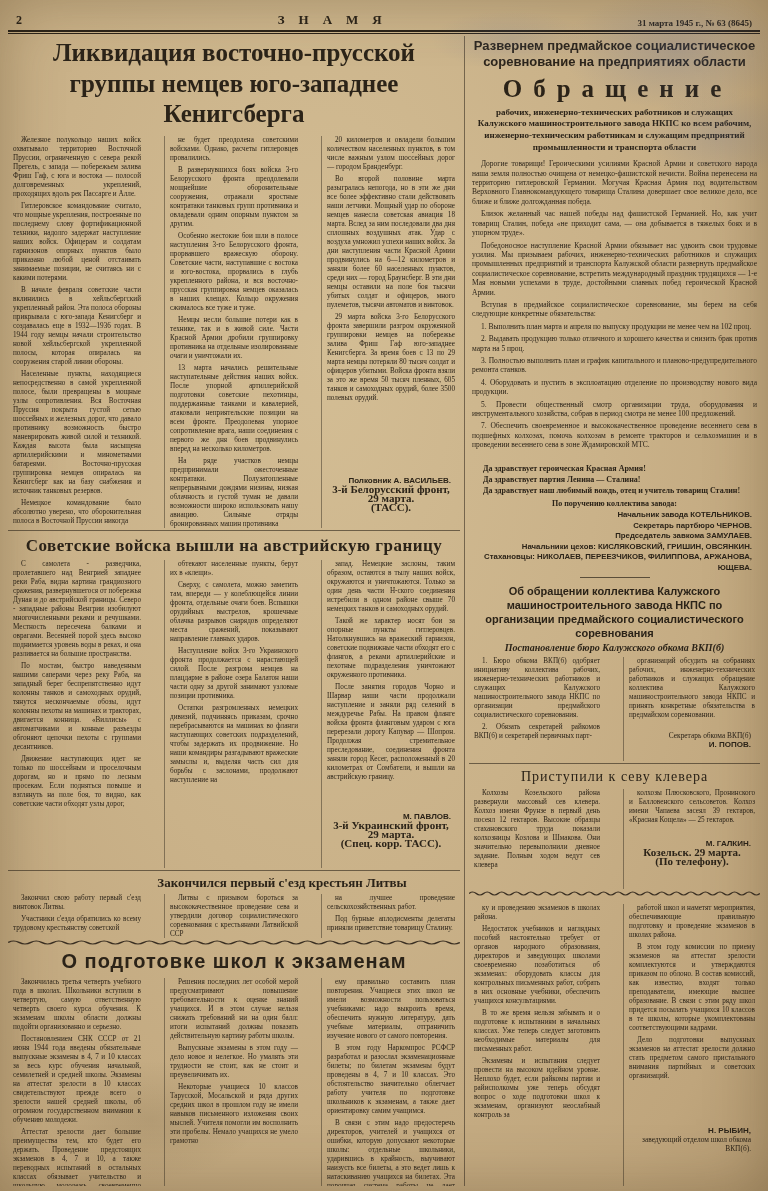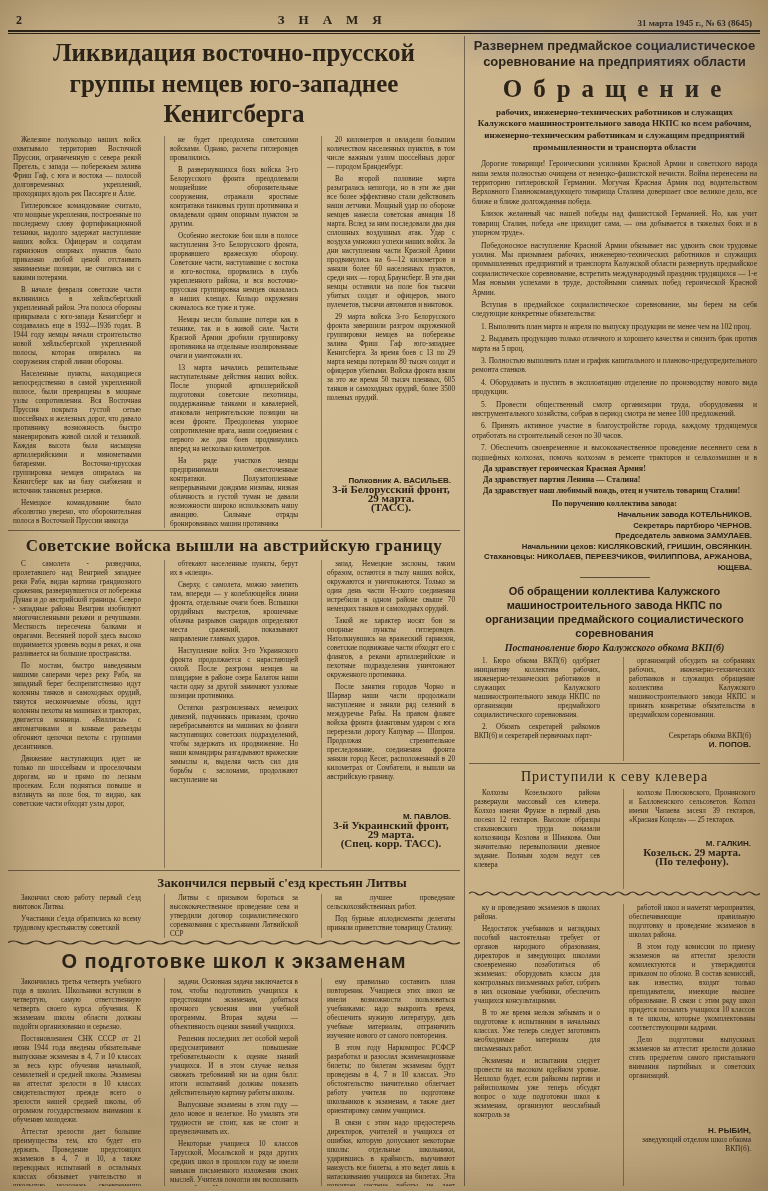--- a/index.html
+++ b/index.html
@@ -186,21 +186,20 @@
 
       <article class="grow">
         <h2 class="schools-title">О подготовке школ к экзаменам</h2>
         <div class="cols schools-left-cols">
           <div class="col bt">
               <p>Закончилась третья четверть учебного года в школах. Школьники вступили в четвертую, самую ответственную четверть своего курса обучения. К экзаменам школы области должны подойти организованно и серьезно.</p>
               <p>Постановлением СНК СССР от 21 июня 1944 года введены обязательные выпускные экзамены в 4, 7 и 10 классах за весь курс обучения начальной, семилетней и средней школы. Экзамены на аттестат зрелости в 10 классах свидетельствуют прежде всего о зрелости нашей средней школы, об огромном государственном внимании к обучению молодежи.</p>
               <p>Аттестат зрелости дает большие преимущества тем, кто будет его держать. Проведение предстоящих экзаменов в 4, 7 и 10, а также переводных испытаний в остальных классах обязывает учительство и школьную молодежь своевременно подготовиться к решению этой</p>
             </div>
           <div class="col bt">
-              <p>задачи. Основная задача заключается в том, чтобы подготовить учащихся к предстоящим экзаменам, добиться прочного усвоения ими учебной программы. Вторая задача — объективность оценки знаний учащихся.</p>
               <p>Решения последних лет особой мерой предусматривают повышение требовательности к оценке знаний учащихся. И в этом случае нельзя снижать требований ни на один балл: итоги испытаний должны показать действительную картину работы школы.</p>
               <p>Выпускные экзамены в этом году — дело новое и нелегкое. Но умалять эти трудности не стоит, как не стоит и преувеличивать их.</p>
               <p>Некоторые учащиеся 10 классов Тарусской, Мосальской и ряда других средних школ в прошлом году не имели навыков письменного изложения своих мыслей. Учителя помогли им восполнить эти пробелы. Немало учащихся не умело грамотно</p>
             </div>
           <div class="col bt">
               <p>ему правильно составить план повторения. Учащиеся этих школ не имели возможности пользоваться учебниками: надо выкроить время, обеспечить нужную литературу, дать учебные материалы, отграничить изучение нового от самого повторения.</p>
               <p>В этом году Наркомпрос РСФСР разработал и разослал экзаменационные билеты; по билетам экзамены будут проведены в 4, 7 и 10 классах. Это обстоятельство значительно облегчает работу учителя по подготовке школьников к экзаменам, а также дает ориентировку самим учащимся.</p>
               <p>В связи с этим надо предостеречь директоров, учителей и учащихся от ошибки, которую допускают некоторые школы: отдельные школьники, ударившись в крайность, выучивают наизусть все билеты, а это ведет лишь к натаскиванию учащихся на билетах. Эта порочная система работы не дает прочных знаний и в корне противоречит указаниям Наркомпроса.</p>
             </div>
         </div>
@@ -219,21 +218,20 @@
         <div class="appeal-body bt">
             <p>Дорогие товарищи! Героическими усилиями Красной Армии и советского народа наша земля полностью очищена от немецко-фашистской нечисти. Война перенесена на территорию гитлеровской Германии. Могучая Красная Армия под водительством Верховного Главнокомандующего товарища Сталина довершает свое великое дело, все ближе и ближе долгожданная победа.</p>
             <p>Близок желанный час нашей победы над фашистской Германией. Но, как учит товарищ Сталин, победа «не приходит сама, — она добывается в тяжелых боях и в упорном труде».</p>
             <p>Победоносное наступление Красной Армии обязывает нас удвоить свои трудовые усилия. Мы призываем рабочих, инженерно-технических работников и служащих промышленных предприятий и транспорта Калужской области развернуть предмайское социалистическое соревнование, встретить международный праздник трудящихся — 1-е Мая новыми успехами в труде, достойными славных побед героической Красной Армии.</p>
             <p>Вступая в предмайское социалистическое соревнование, мы берем на себя следующие конкретные обязательства:</p>
             <p>1. Выполнить план марта и апреля по выпуску продукции не менее чем на 102 проц.</p>
             <p>2. Выдавать продукцию только отличного и хорошего качества и снизить брак против марта на 5 проц.</p>
             <p>3. Полностью выполнить план и график капитального и планово-предупредительного ремонта станков.</p>
             <p>4. Оборудовать и пустить в эксплоатацию отделение по производству нового вида продукции.</p>
             <p>5. Провести общественный смотр организации труда, оборудования и инструментального хозяйства, собрав в период смотра не менее 100 предложений.</p>
-            <p>6. Принять активное участие в благоустройстве города, каждому трудящемуся отработать на строительный сезон по 30 часов.</p>
             <p>7. Обеспечить своевременное и высококачественное проведение весеннего сева в подшефных колхозах, помочь колхозам в ремонте тракторов и сельхозмашин и в проведении весеннего сева в зоне Ждамировской МТС.</p>
           </div>
         <div class="slogans">
             <div>Да здравствует героическая Красная Армия!</div>
             <div>Да здравствует партия Ленина — Сталина!</div>
             <div>Да здравствует наш любимый вождь, отец и учитель товарищ Сталин!</div>
           </div>
         <div class="attribution">По поручению коллектива завода:</div>
         <div class="signatories">
             <div>Начальник завода КОТЕЛЬНИКОВ.</div>

